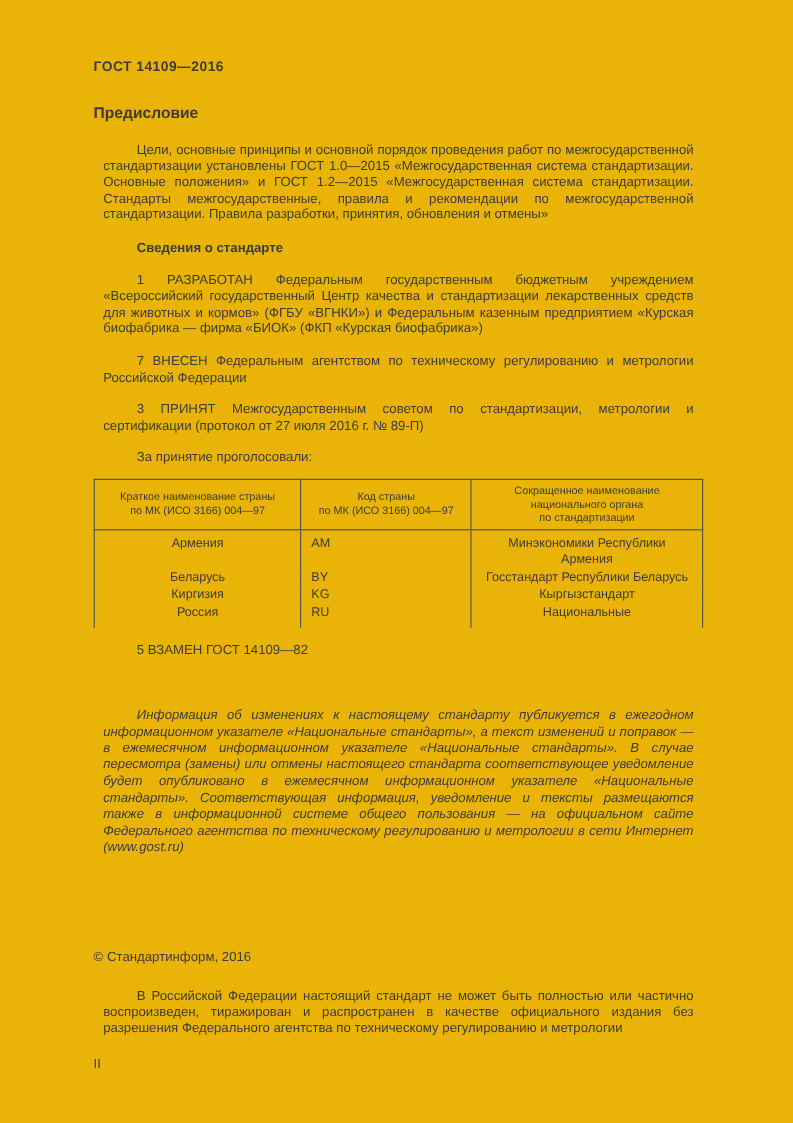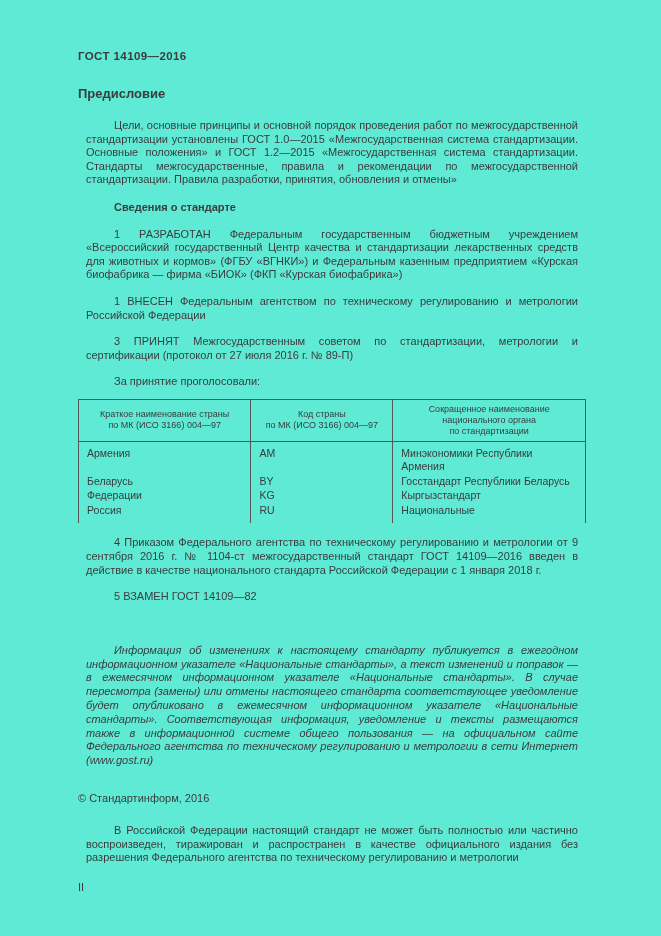--- a/index.html
+++ b/index.html
@@ -6,21 +6,21 @@
   html, body { margin: 0; padding: 0; }
   body {
     background: #e9e9eb;
     font-family: "Liberation Sans", sans-serif;
   }
   .page {
     width: 661px;
     height: 936px;
     position: relative;
     margin: 0 auto;
-    background: #5eead4;
+    background: #eab308;
     color: #3c3c3e;
     padding: 50px 75px 0 78px;
     overflow: hidden;
   }
   .doc-code {
     font-weight: bold;
     font-size: 11.5px;
     letter-spacing: 0.4px;
   }
   .title {
@@ -59,20 +59,21 @@
     white-space: pre-line;
     vertical-align: middle;
   }
   .vote td {
     border-left: 1px solid #55555a;
     border-right: 1px solid #55555a;
     padding: 0.5px 8px;
     font-size: 10.5px;
     line-height: 13.5px;
     vertical-align: top;
+    text-align: center;
   }
   .vote tr.row-first td { padding-top: 5px; }
   .vote tr.row-last td { padding-bottom: 6px; }
   .vote td.code { text-align: left; }
   .col1 { width: 34%; }
   .col2 { width: 28%; }
   .col3 { width: 38%; margin-top: 48px; }
   .note {
     font-style: italic;
     margin-top: 40px;
@@ -102,21 +103,21 @@
 
   <div class="doc-code">ГОСТ 14109—2016</div>
 
   <div class="title">Предисловие</div>
 
   <p class="indent">Цели, основные принципы и основной порядок проведения работ по межгосударственной стандартизации установлены ГОСТ 1.0—2015 «Межгосударственная система стандартизации. Основные положения» и ГОСТ 1.2—2015 «Межгосударственная система стандартизации. Стандарты межгосударственные, правила и рекомендации по межгосударственной стандартизации. Правила разработки, принятия, обновления и отмены»</p>
 
   <p class="subhead">Сведения о стандарте</p>
 
   <p class="indent mt">1  РАЗРАБОТАН Федеральным государственным бюджетным учреждением «Всероссийский государственный Центр качества и стандартизации лекарственных средств для животных и кормов» (ФГБУ «ВГНКИ») и Федеральным казенным предприятием «Курская биофабрика — фирма «БИОК» (ФКП «Курская биофабрика»)</p>
-  <p class="indent mt">1  ВНЕСЕН Федеральным агентством по техническому регулированию и метрологии Российской Федерации</p>
+  <p class="indent mt">7  ВНЕСЕН Федеральным агентством по техническому регулированию и метрологии Российской Федерации</p>
   <p class="indent mt">3  ПРИНЯТ Межгосударственным советом по стандартизации, метрологии и сертификации (протокол от 27 июля 2016 г. № 89-П)</p>
 
   <p class="indent mt">За принятие проголосовали:</p>
 
   <table class="vote">
     <thead>
       <tr>
         <th class="col1">Краткое наименование страны
 по МК (ИСО 3166) 004—97</th>
         <th class="col2">Код страны
@@ -130,33 +131,32 @@
         <td>Армения</td>
         <td class="code">AM</td>
         <td>Минэкономики Республики Армения</td>
       </tr>
       <tr>
         <td>Беларусь</td>
         <td class="code">BY</td>
         <td>Госстандарт Республики Беларусь</td>
       </tr>
       <tr>
-        <td>Федерации</td>
+        <td>Киргизия</td>
         <td class="code">KG</td>
         <td>Кыргызстандарт</td>
       </tr>
       <tr class="row-last">
         <td>Россия</td>
         <td class="code">RU</td>
         <td>Национальные</td>
       </tr>
     </tbody>
   </table>
 
-  <p class="indent mt">4  Приказом Федерального агентства по техническому регулированию и метрологии от 9 сентября 2016 г. № 1104-ст межгосударственный стандарт ГОСТ 14109—2016 введен в действие в качестве национального стандарта Российской Федерации с 1 января 2018 г.</p>
   <p class="indent mt">5  ВЗАМЕН ГОСТ 14109—82</p>
 
   <p class="indent note">Информация об изменениях к настоящему стандарту публикуется в ежегодном информационном указателе «Национальные стандарты», а текст изменений и поправок — в ежемесячном информационном указателе «Национальные стандарты». В случае пересмотра (замены) или отмены настоящего стандарта соответствующее уведомление будет опубликовано в ежемесячном информационном указателе «Национальные стандарты». Соответствующая информация, уведомление и тексты размещаются также в информационной системе общего пользования — на официальном сайте Федерального агентства по техническому регулированию и метрологии в сети Интернет (www.gost.ru)</p>
 
   <div class="bottom">
     <div class="copyright">© Стандартинформ, 2016</div>
     <p class="indent restriction">В Российской Федерации настоящий стандарт не может быть полностью или частично воспроизведен, тиражирован и распространен в качестве официального издания без разрешения Федерального агентства по техническому регулированию и метрологии</p>
     <div class="pagenum">II</div>
   </div>
 

